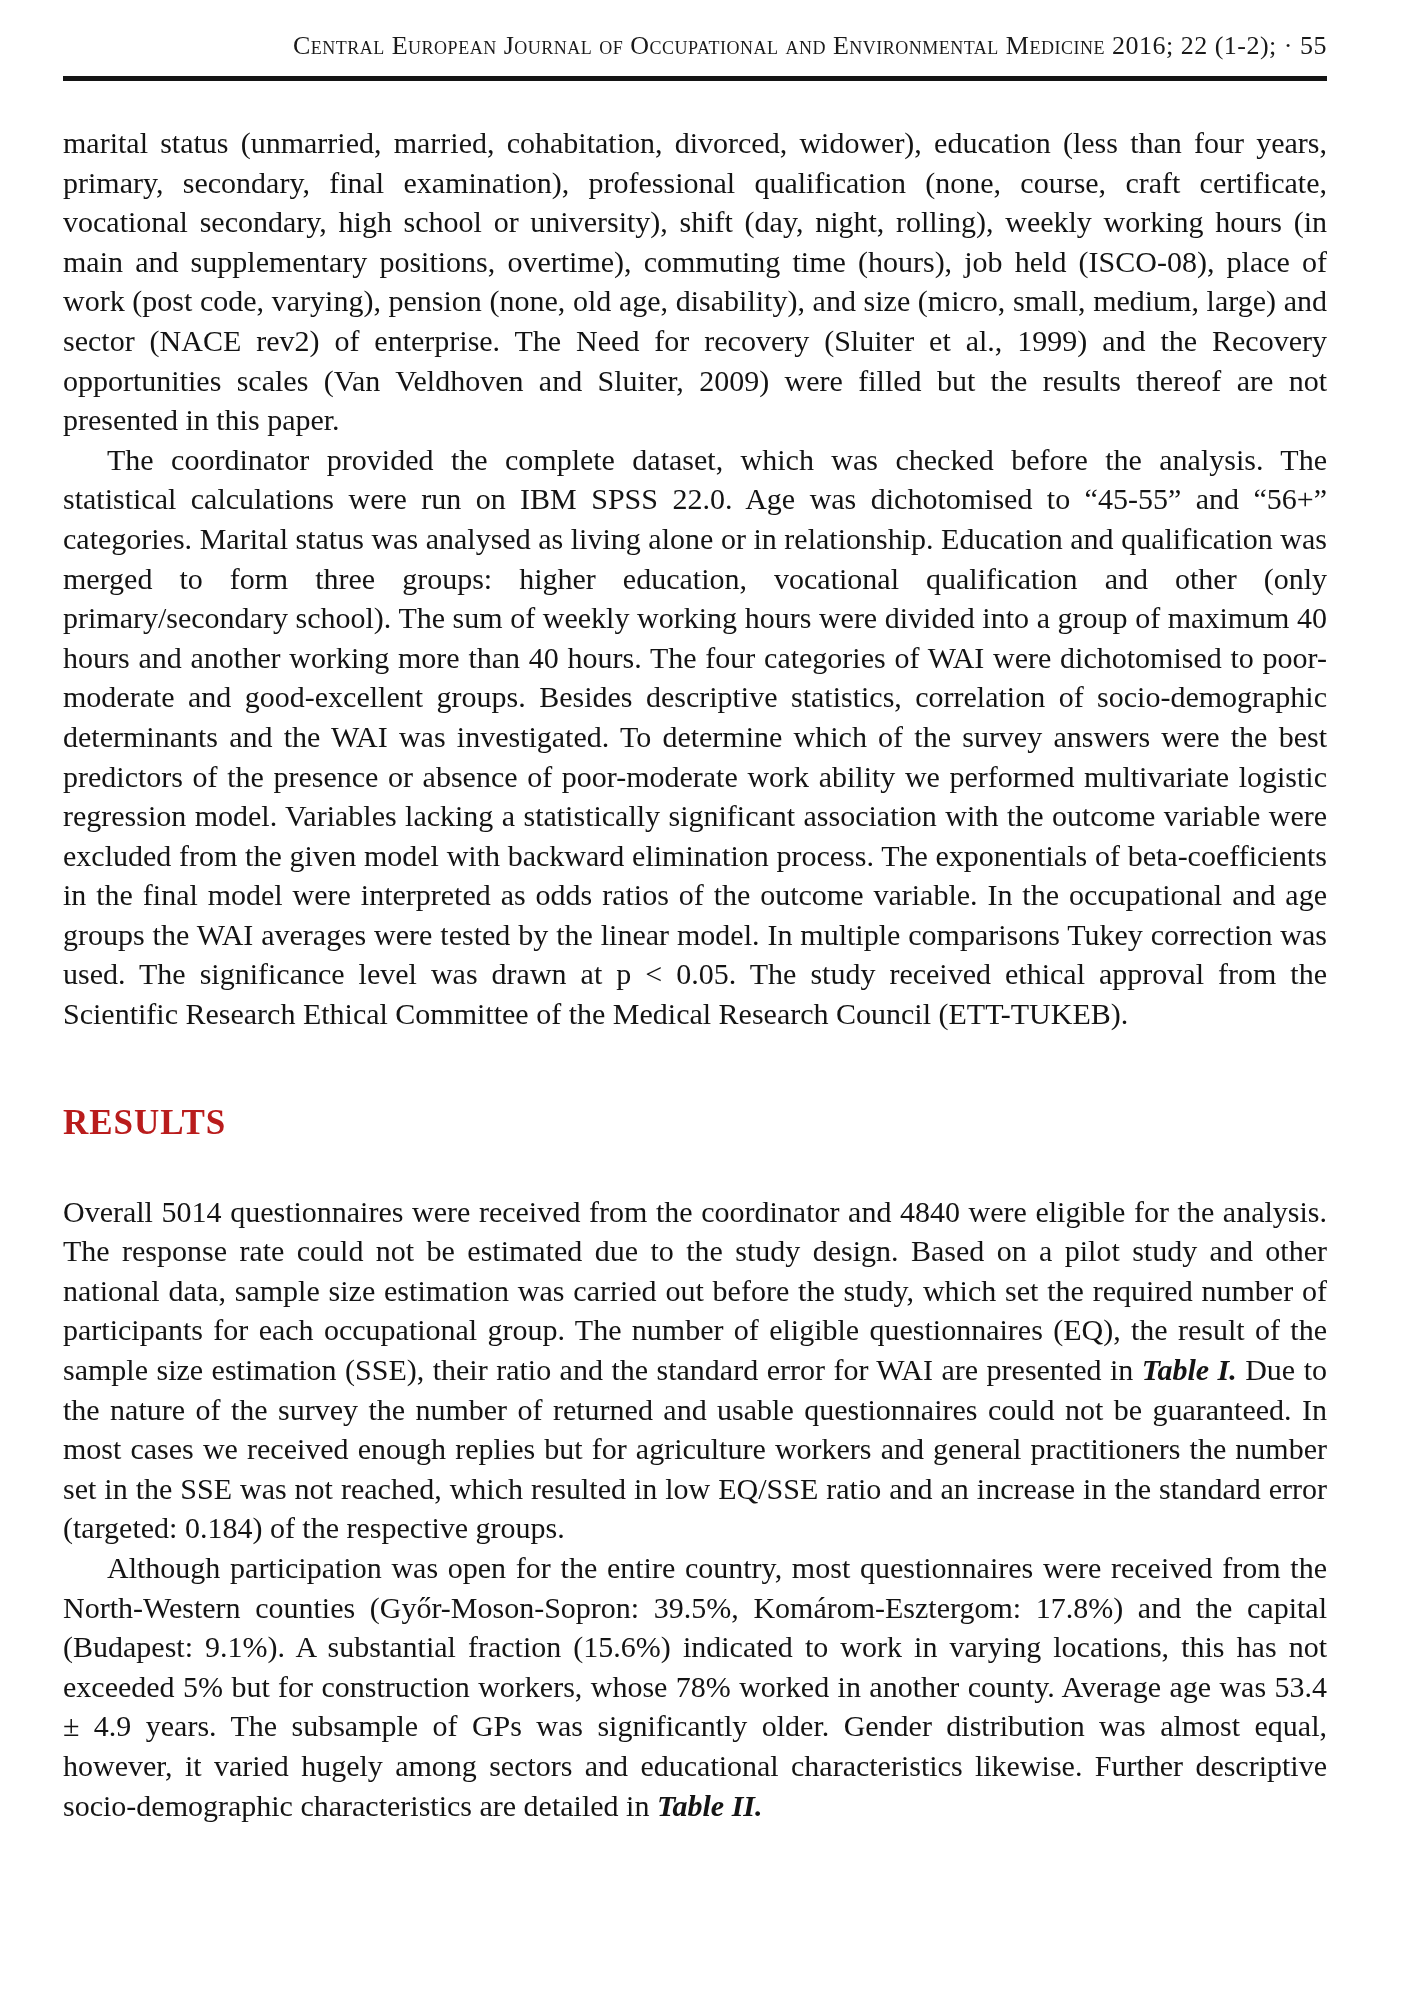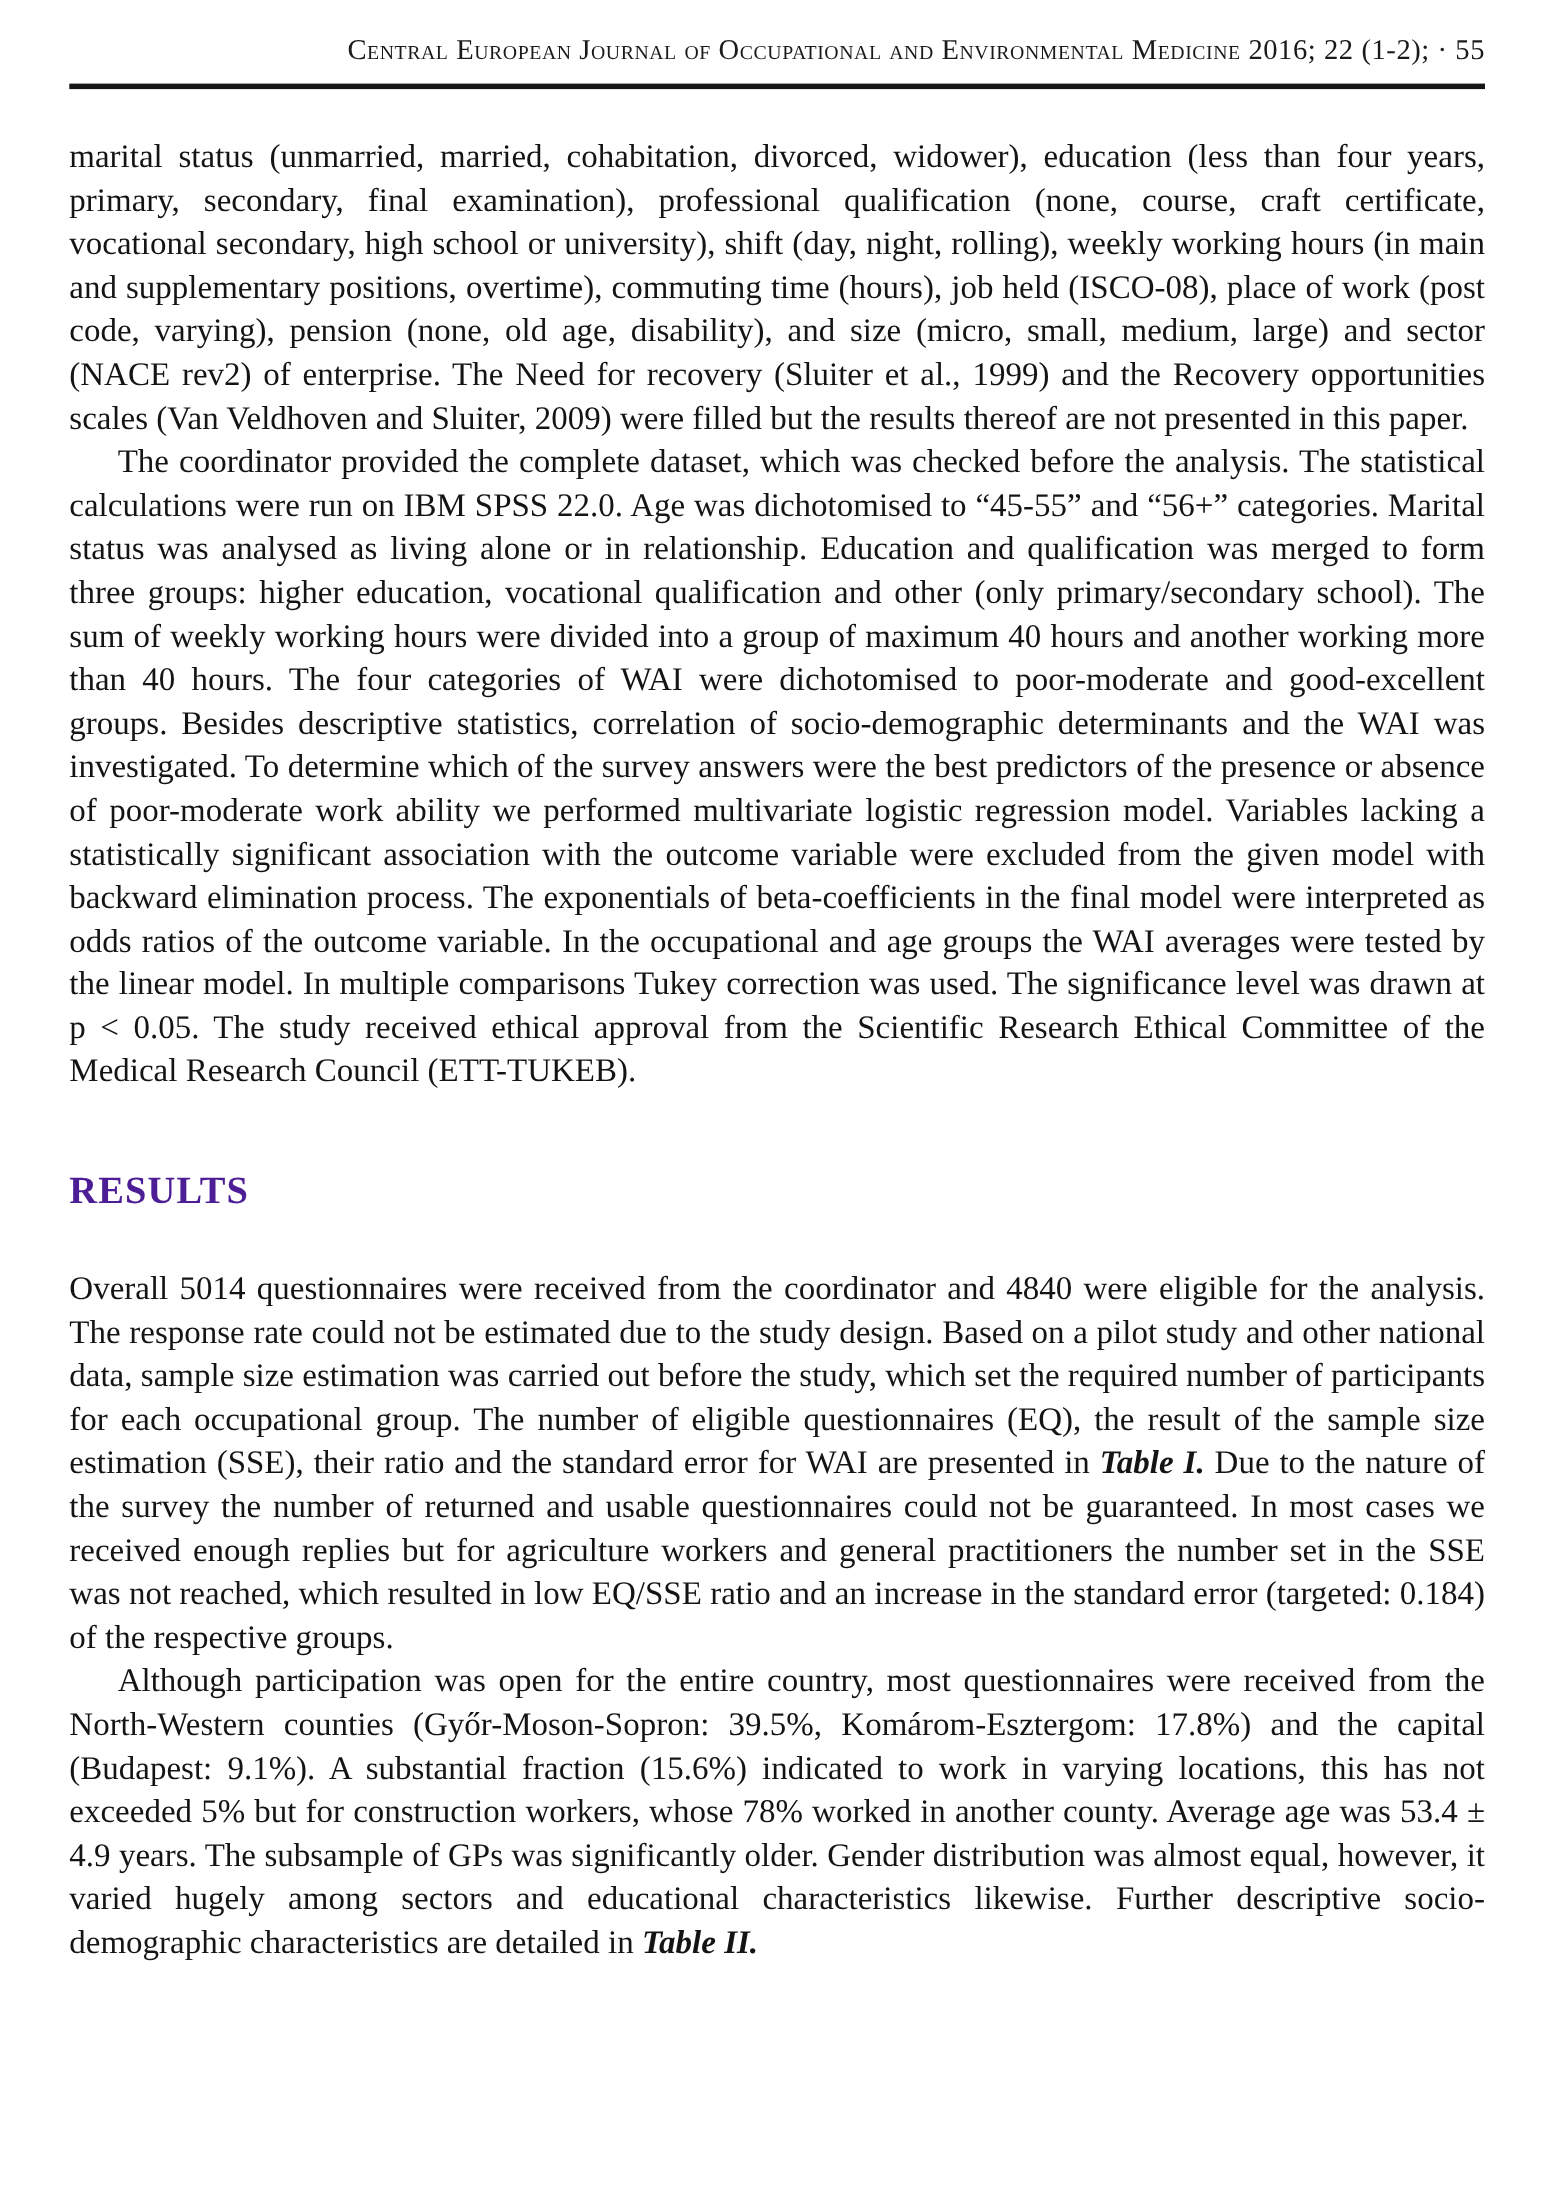--- a/index.html
+++ b/index.html
@@ -11,21 +11,21 @@
     height: 1999px;
     overflow: hidden;
     background: #ffffff;
     color: #151515;
     font-family: "Liberation Serif", "DejaVu Serif", serif;
   }
   .page {
     box-sizing: border-box;
     width: 1415px;
     height: 1999px;
-    padding: 30px 65px 0 63px;
+    padding: 30px 88px 0 63px;
   }
   .running-head {
     text-align: right;
     font-size: 26px;
     line-height: 32px;
     white-space: nowrap;
     letter-spacing: 0.5px;
     color: #1a1a1a;
   }
   .running-head .sc {
@@ -51,21 +51,21 @@
   p.para.indent {
     text-indent: 44px;
   }
   h2.section-heading {
     font-size: 35px;
     line-height: 42px;
     font-weight: bold;
     letter-spacing: 1px;
     margin: 68px 0 48px 0;
     text-align: left;
-    color: #4c1d95;
+    color: #b91c1c;
   }
   .italic {
     font-style: italic;
     font-weight: bold;
   }
 </style>
 </head>
 <body>
 
 <div class="page">

